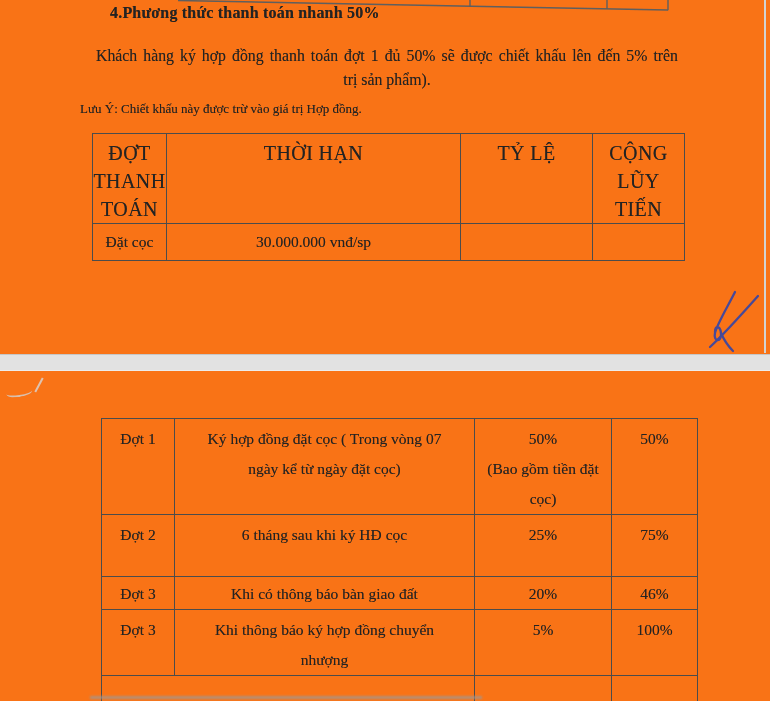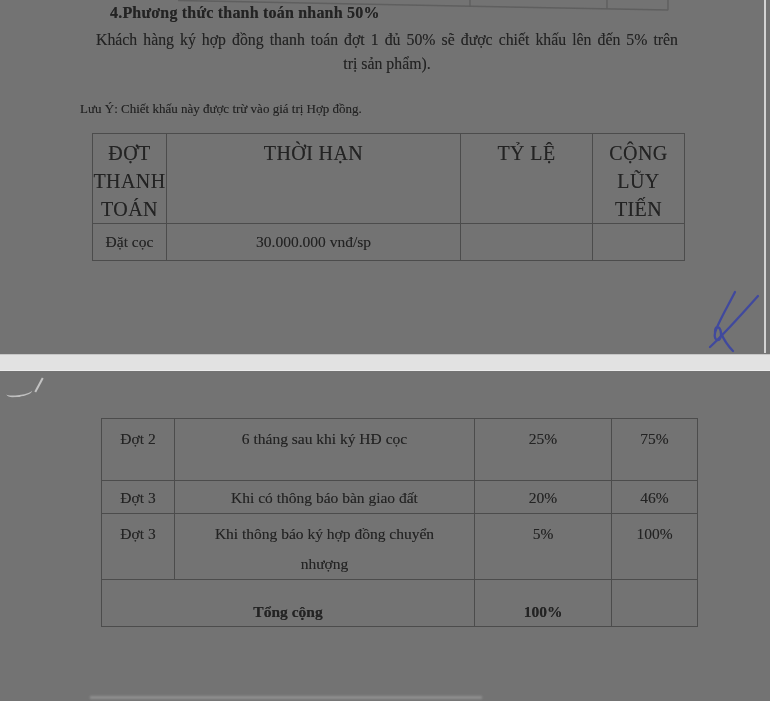--- a/index.html
+++ b/index.html
@@ -1,28 +1,28 @@
 <!DOCTYPE html>
 <html><head>
 <meta charset="utf-8">
 <style>
   html,body{margin:0;padding:0;background:#ffffff;width:770px;height:701px;overflow:hidden;}
-  .page{position:relative;width:770px;height:701px;background:#737373;
+  .page{position:relative;width:770px;height:701px;background:#f97316;
         font-family:"Liberation Serif","DejaVu Serif",serif;color:#232323;}
   .abs{position:absolute;}
 
   
   #top-fragment{left:0;top:0;}
 
   
   .heading{left:110px;top:4px;font-size:16px;font-weight:bold;letter-spacing:.2px;
            text-shadow:0 0 .5px rgba(35,35,35,.55);}
   .para{left:96px;top:28px;width:582px;font-size:15.8px;line-height:23.5px;
         text-shadow:0 0 .4px rgba(35,35,35,.45);}
-  .para .jline{text-align:justify;text-align-last:justify;}
+  .para .jline{text-align:justify;text-align-last:justify;margin-top:16px;}
   .para .lline{text-align:center;}
   .note{left:80px;top:101px;font-size:13px;text-shadow:0 0 .4px rgba(35,35,35,.45);}
 
   
   table{border-collapse:collapse;table-layout:fixed;
         font-family:"Liberation Serif","DejaVu Serif",serif;color:#232323;}
   td,th{border:1px solid #4c4c4c;overflow:hidden;vertical-align:top;padding:0;}
 
   #table1{left:92px;top:133px;width:592px;}
   #table1 th{font-size:20px;font-weight:normal;letter-spacing:.4px;line-height:28px;
@@ -115,20 +115,33 @@
   <div class="abs smudge-b"></div>
 
   <table class="abs" id="table2">
     <colgroup>
         <col style="width:73px">
         <col style="width:300px">
         <col style="width:137px">
         <col style="width:86px">
       </colgroup>
     <tbody>
+        <tr style="height:96px">
+      <td>Đợt 1</td>
+      <td>
+        <div>Ký hợp đồng đặt cọc ( Trong vòng 07</div>
+        <div>ngày kể từ ngày đặt cọc)</div>
+      </td>
+      <td>
+        <div>50%</div>
+        <div>(Bao gồm tiền đặt</div>
+        <div>cọc)</div>
+      </td>
+      <td>50%</td>
+    </tr>
     <tr style="height:62px">
       <td>Đợt 2</td>
       <td>6 tháng sau khi ký HĐ cọc</td>
       <td>25%</td>
       <td>75%</td>
     </tr>
     <tr style="height:32px">
       <td style="padding-top:2px">Đợt 3</td>
       <td style="padding-top:2px">Khi có thông báo bàn giao đất</td>
       <td style="padding-top:2px">20%</td>

